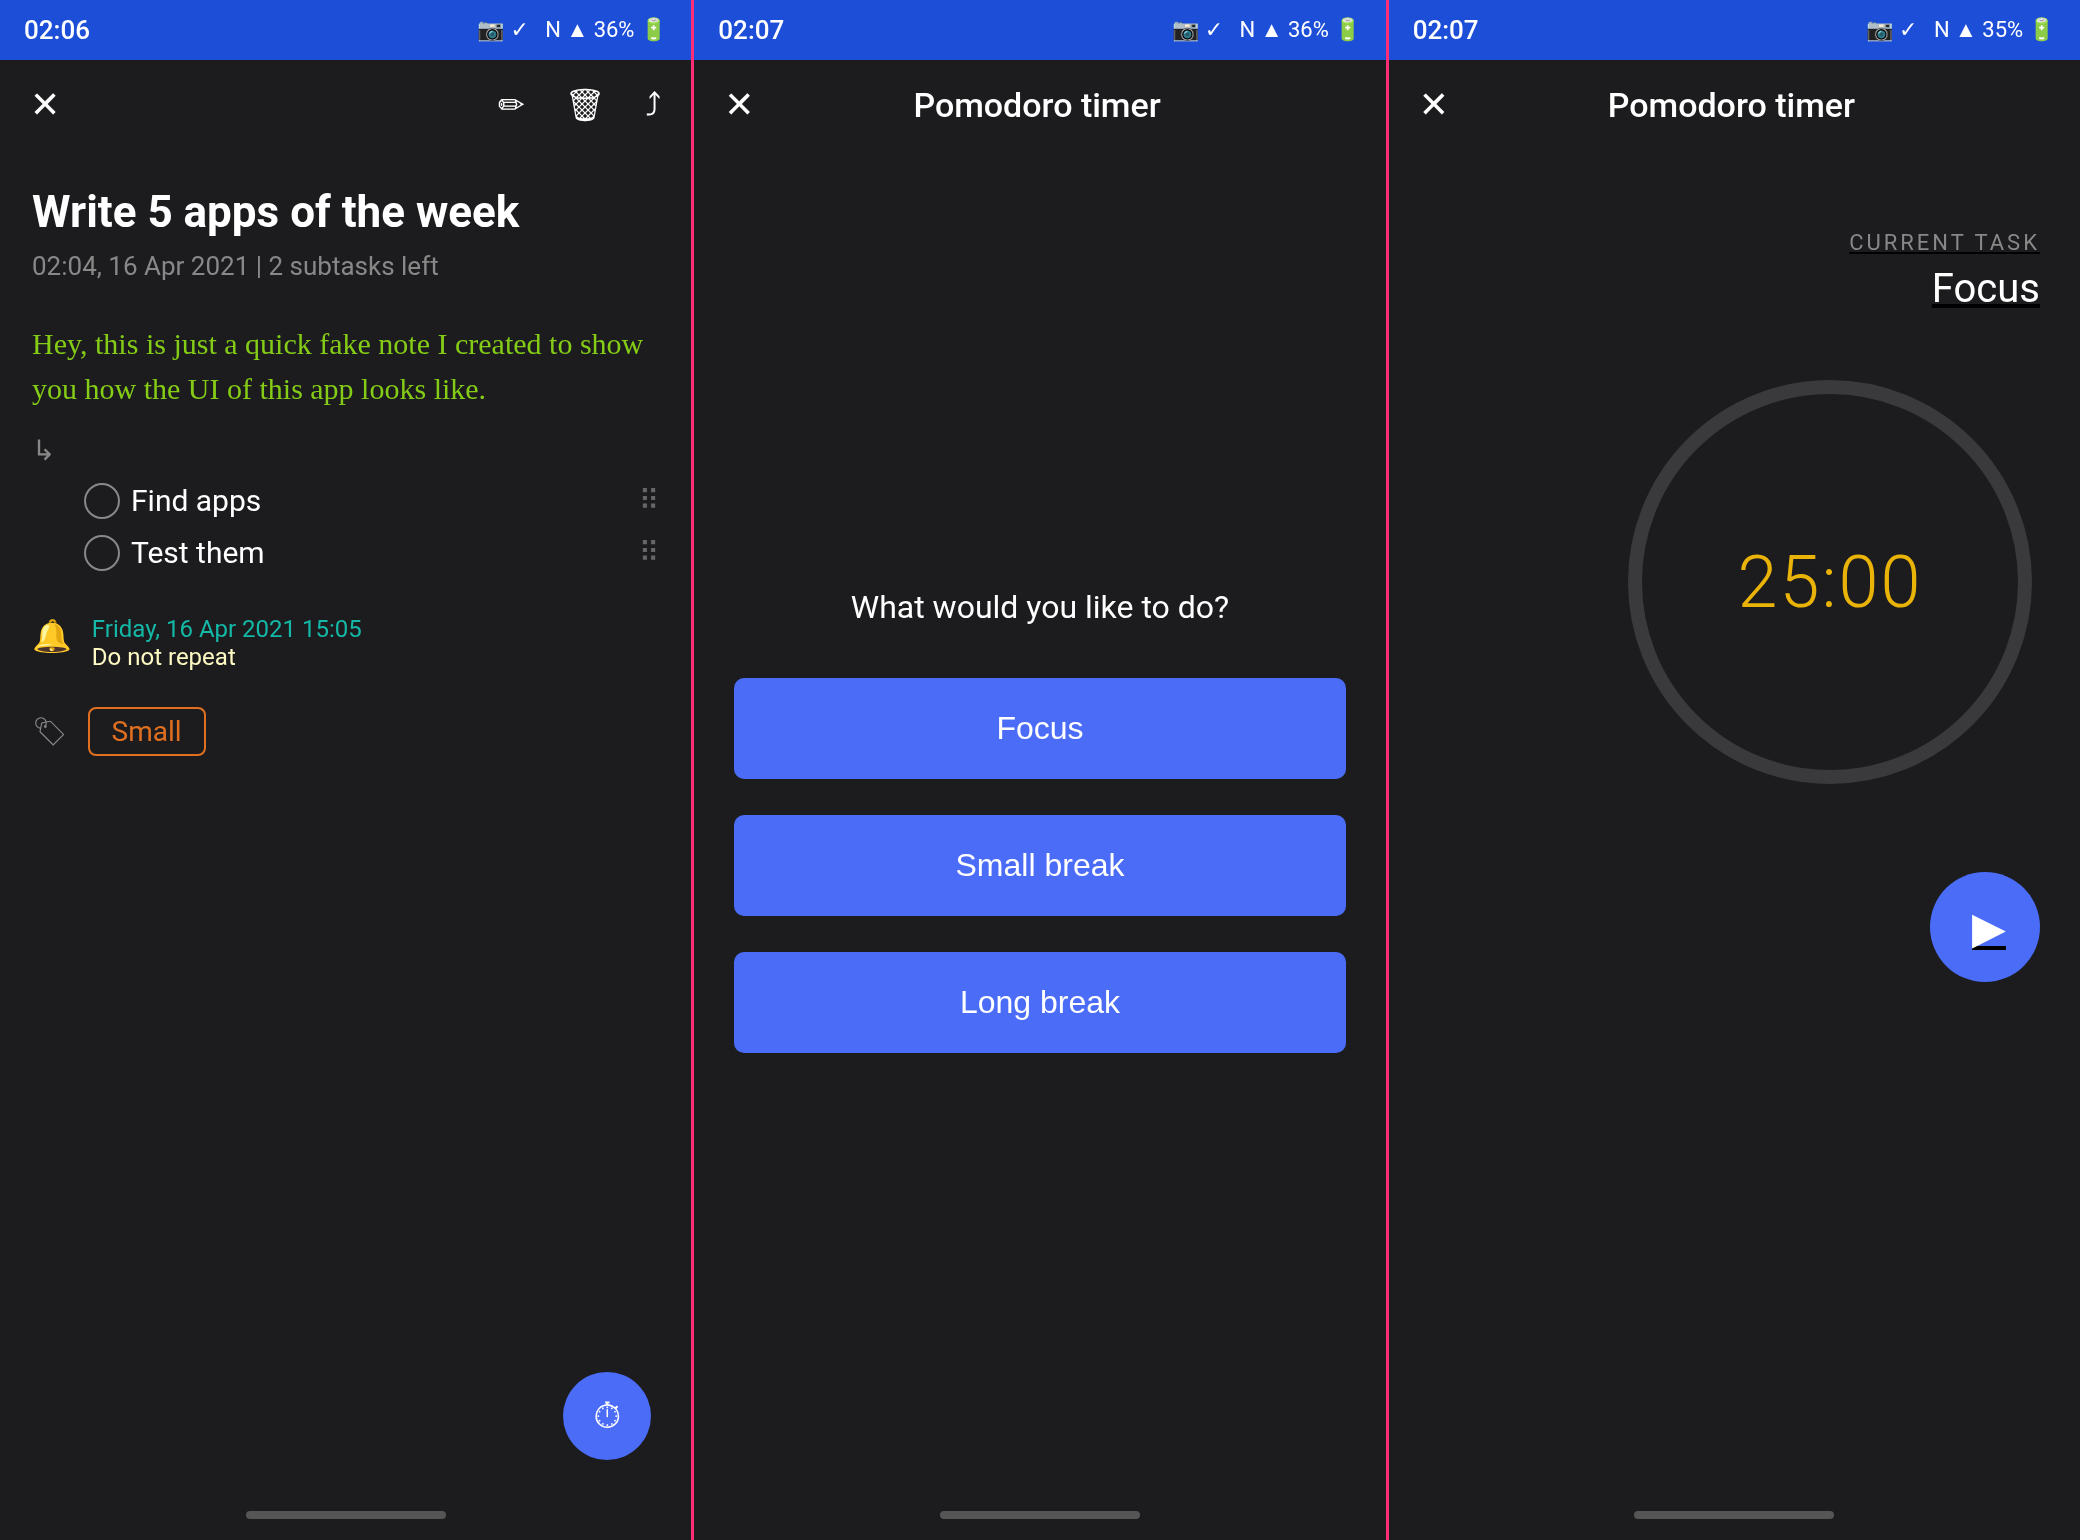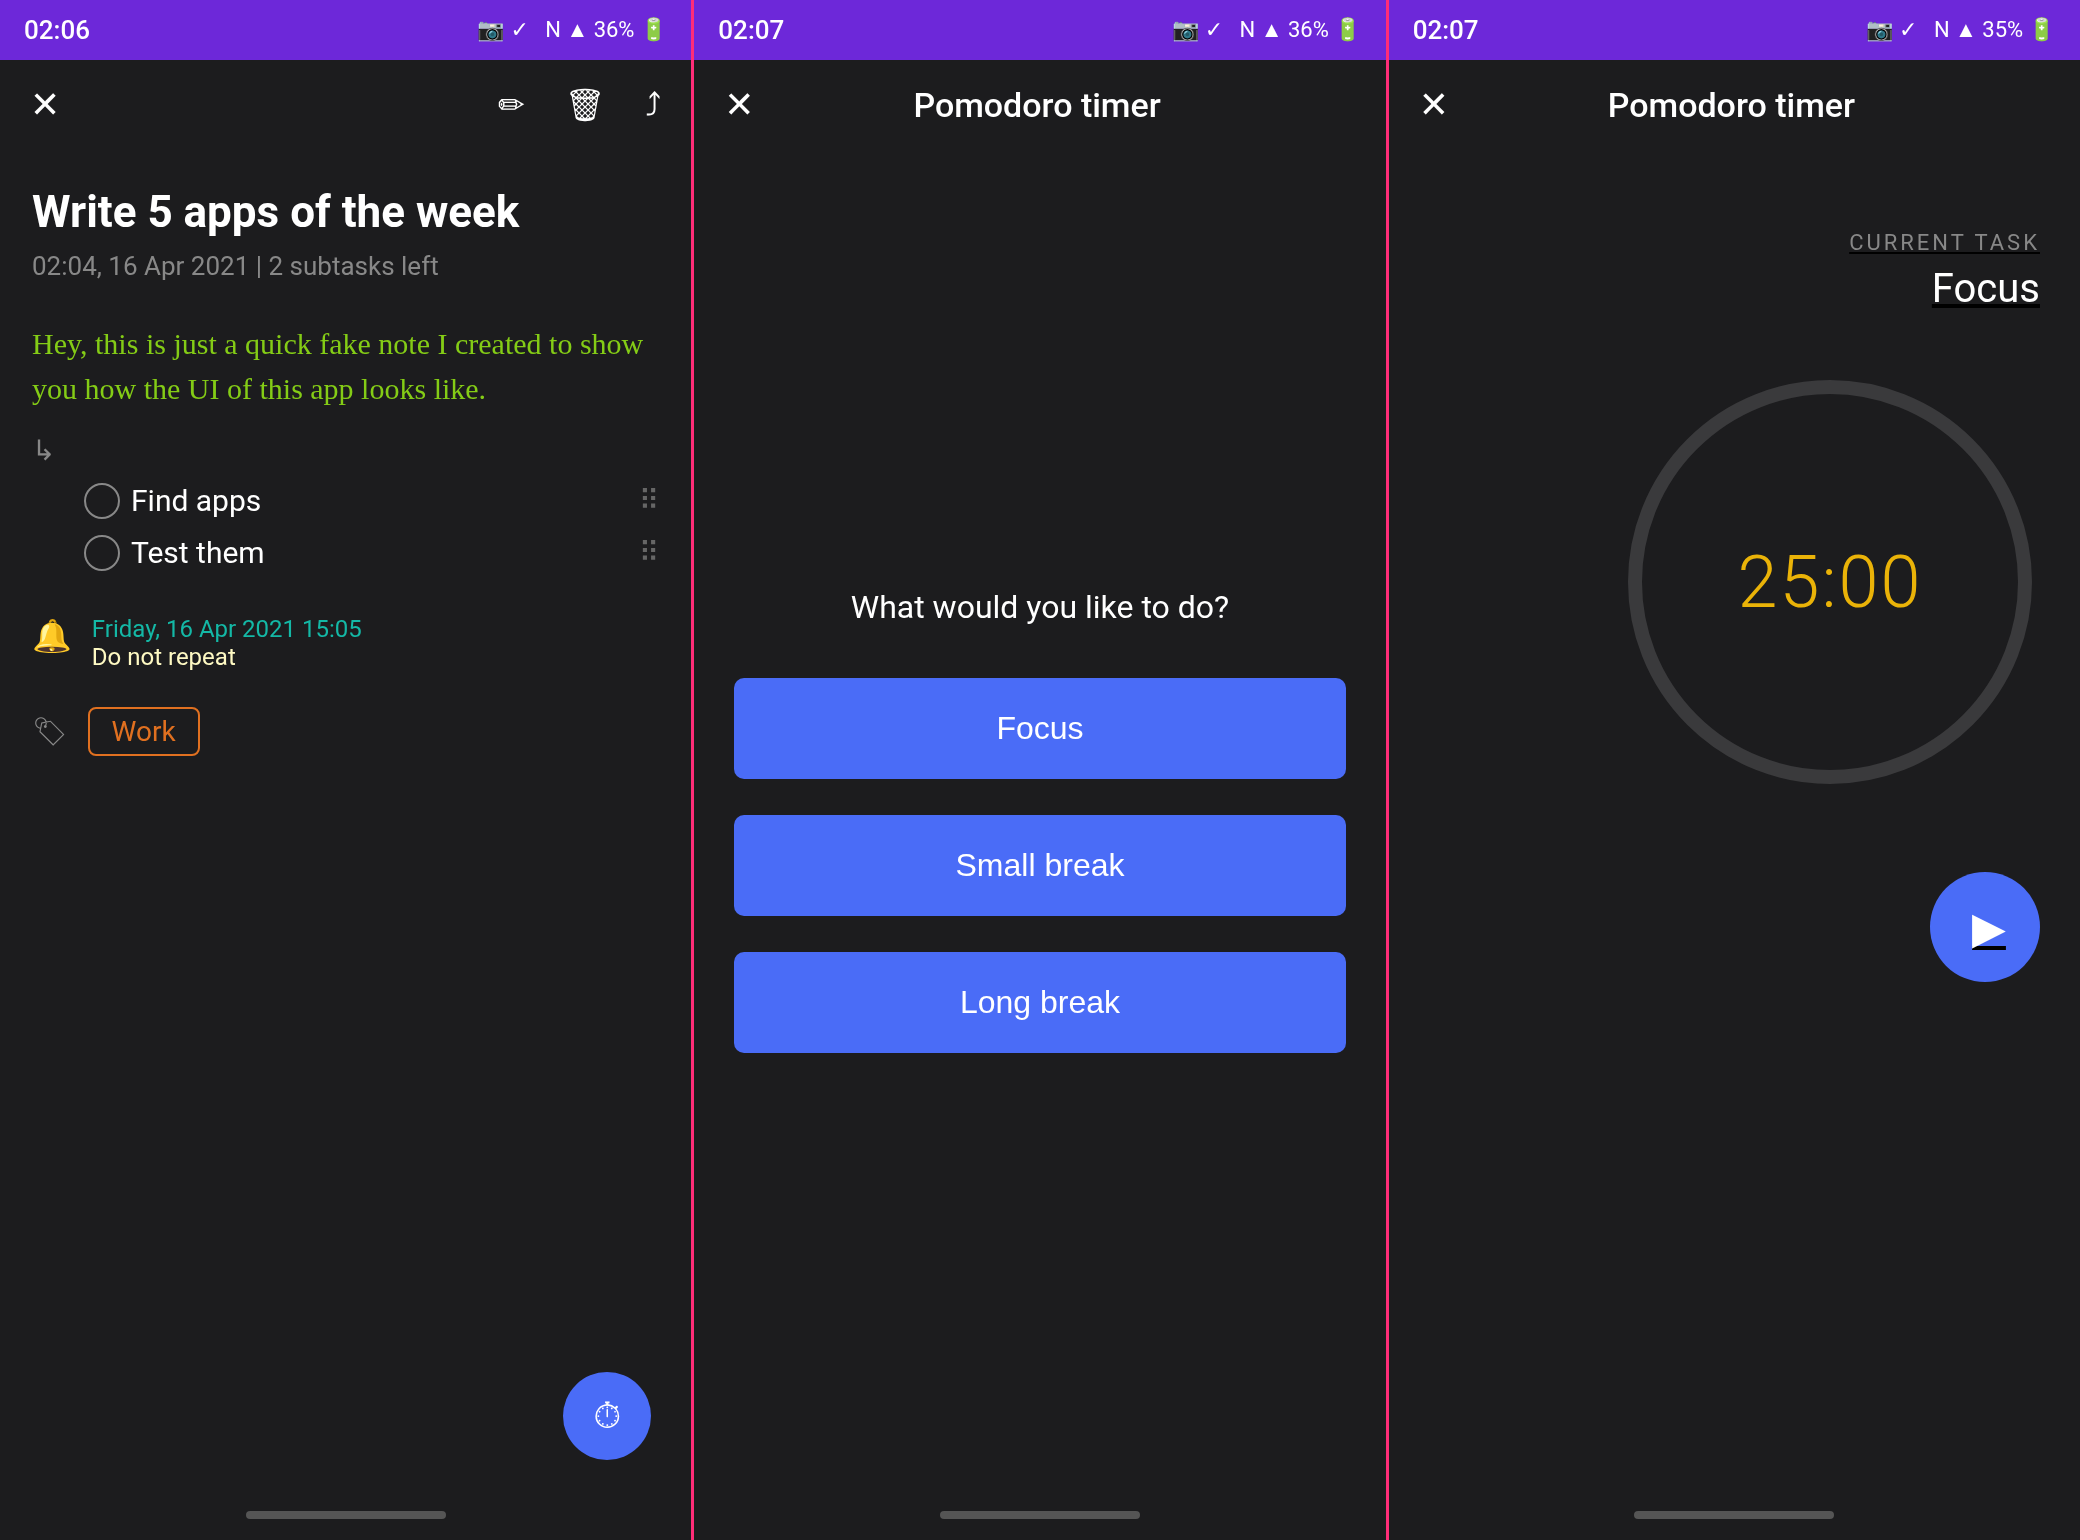--- a/index.html
+++ b/index.html
@@ -9,21 +9,21 @@
       background: #000;
       display: flex;
       flex-direction: row;
       font-family: 'Roboto', Arial, sans-serif;
       overflow: hidden;
     }
 
     
     .status-bar {
       height: 60px;
-      background: #6d28d9;
+      background: #1d4ed8;
       display: flex;
       align-items: center;
       justify-content: space-between;
       padding: 0 24px;
       font-size: 26px;
       color: #fff;
     }
     .status-bar .time { font-weight: 500; }
     .status-bar .icons { display: flex; align-items: center; gap: 8px; font-size: 22px; }
 
@@ -309,21 +309,21 @@
     <div class="reminder-row">
       <span class="reminder-icon">🔔</span>
       <div>
         <div class="reminder-text">Friday, 16 Apr 2021 15:05</div>
         <div class="reminder-sub">Do not repeat</div>
       </div>
     </div>
 
     <div class="tag-row">
       <span class="tag-icon">🏷</span>
-      <span class="tag-badge">Work</span>
+      <span class="tag-badge">Small</span>
     </div>
   </div>
 
   <div class="fab">
     <span class="fab-icon">⏱</span>
   </div>
 
   <div class="bottom-bar">
     <div class="home-indicator"></div>
   </div>

